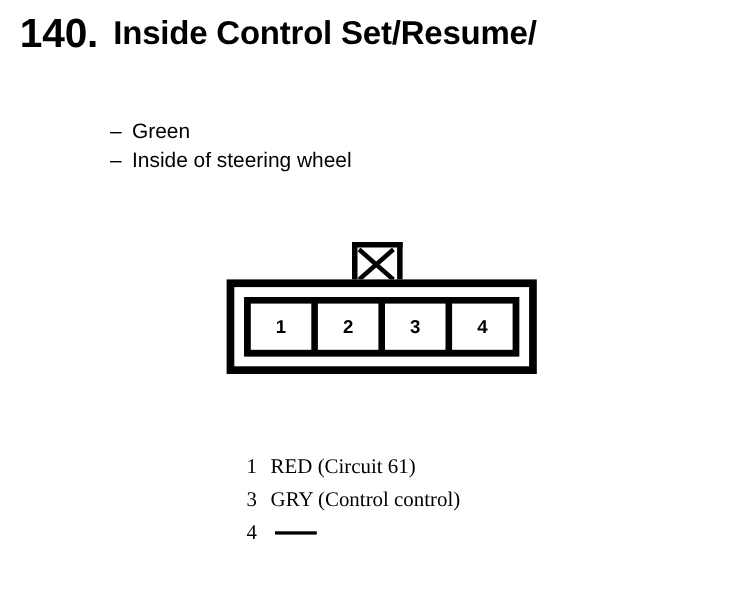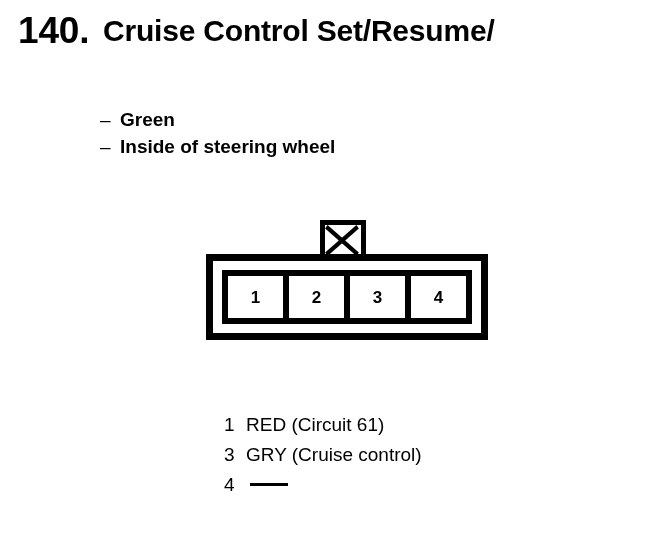--- a/index.html
+++ b/index.html
@@ -57,21 +57,21 @@
     font-size: 19px;
     line-height: 27px;
     white-space: nowrap;
   }
   .bullet-dash {
     display: inline-block;
     width: 20px;
     font-size: 19px;
   }
   .bullet-dash.short { letter-spacing: -1px; }
-  .bullet-text { font-size: 19px; font-weight: bold; }
+  .bullet-text { font-size: 19px; }
 
   
   #connector {
     position: absolute;
     left: 206px;
     top: 220px;
     width: 282px;
     height: 122px;
   }
   
@@ -135,20 +135,21 @@
   #legend {
     position: absolute;
     left: 224px;
     top: 410px;
   }
   .legend-row {
     display: block;
     font-size: 19px;
     line-height: 30px;
     white-space: nowrap;
+    font-family: Liberation Serif, serif;
   }
   .legend-pin {
     display: inline-block;
     width: 22px;
     font-size: 19px;
   }
   .legend-label { font-size: 19px; }
   .legend-blank-dash {
     display: inline-block;
     width: 38px;
@@ -158,21 +159,21 @@
     margin-left: 4px;
     margin-bottom: 3px;
   }
 </style>
 </head>
 <body>
 
 <div id="page">
 
   <div id="heading">
-    <span class="head-line"><span id="head-num">140.</span><span id="head-title-wrap">Cruise Control Set/Resume/</span></span>
+    <span class="head-line"><span id="head-num">140.</span><span id="head-title-wrap">Inside Control Set/Resume/</span></span>
   </div>
 
   <div id="bullets">
     <span class="bullet-row">
       <span class="bullet-dash">–</span><span class="bullet-text">Green</span>
     </span>
     <span class="bullet-row">
       <span class="bullet-dash short">–</span><span class="bullet-text">Inside of steering wheel</span>
     </span>
   </div>
@@ -203,20 +204,20 @@
       </div>
     </div>
 
   </div>
 
   <div id="legend">
     <span class="legend-row">
       <span class="legend-pin">1</span><span class="legend-label">RED (Circuit 61)</span>
     </span>
     <span class="legend-row">
-      <span class="legend-pin">3</span><span class="legend-label">GRY (Cruise control)</span>
+      <span class="legend-pin">3</span><span class="legend-label">GRY (Control control)</span>
     </span>
     <span class="legend-row">
       <span class="legend-pin">4</span><span class="legend-blank-dash"></span>
     </span>
   </div>
 
 </div>
 
 </body></html>

